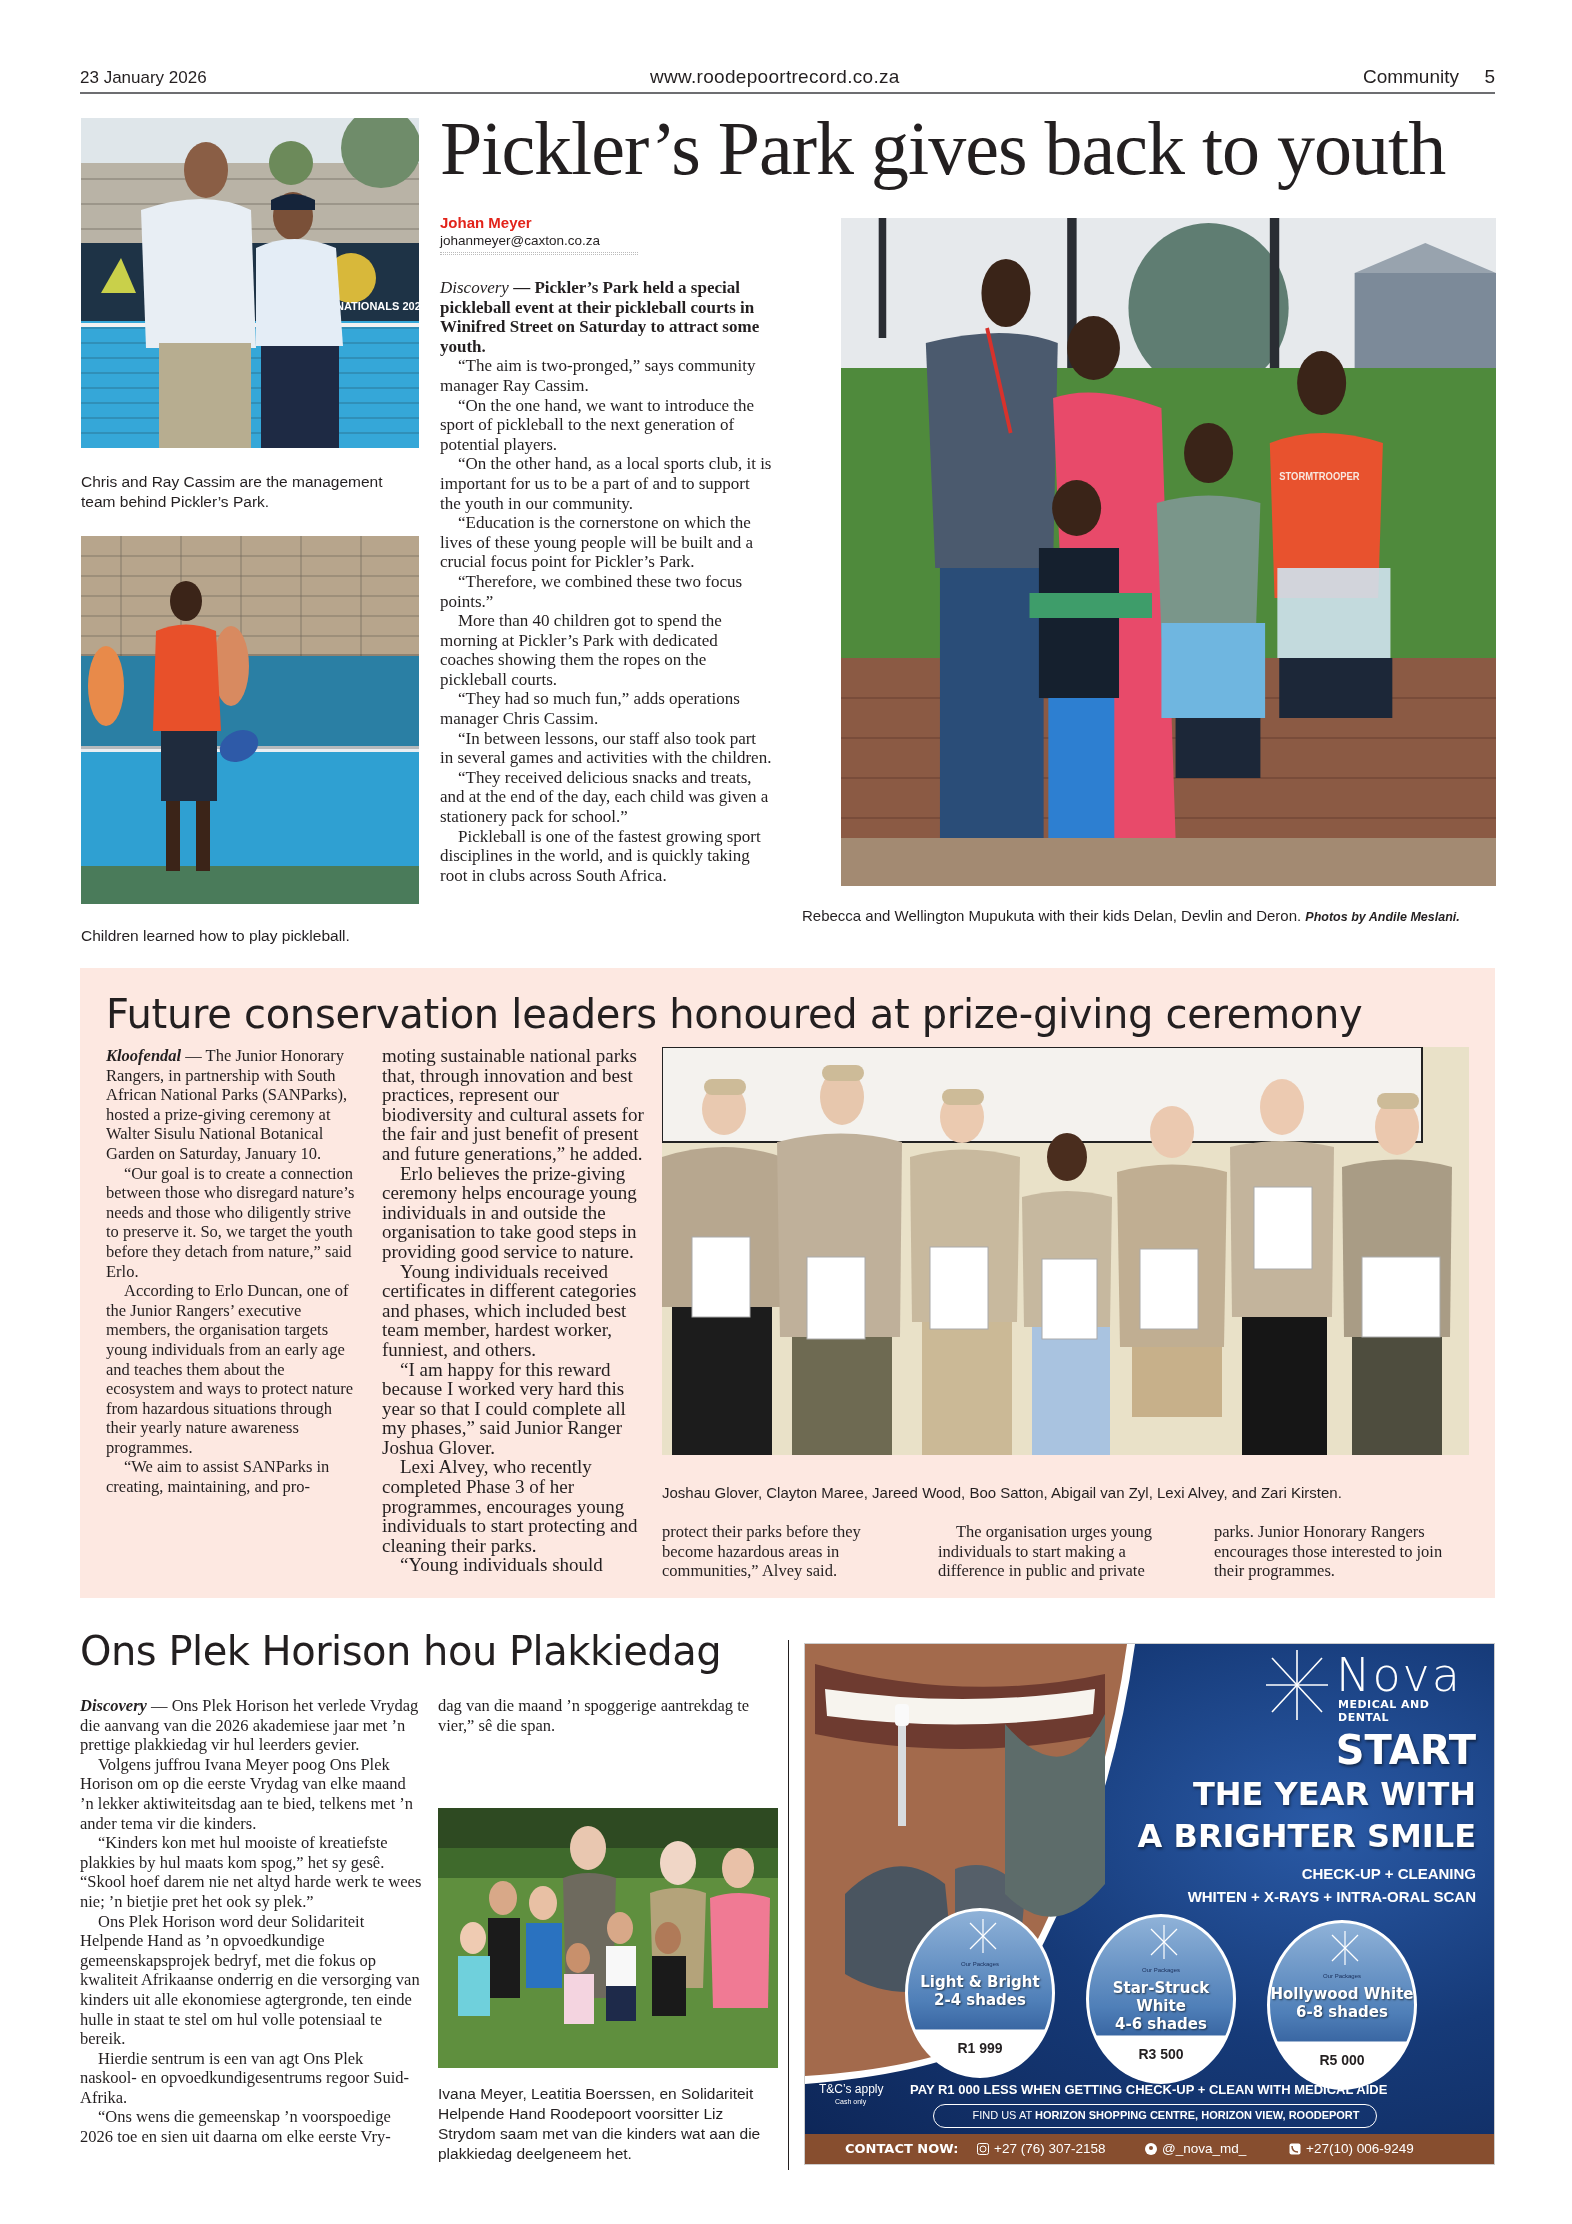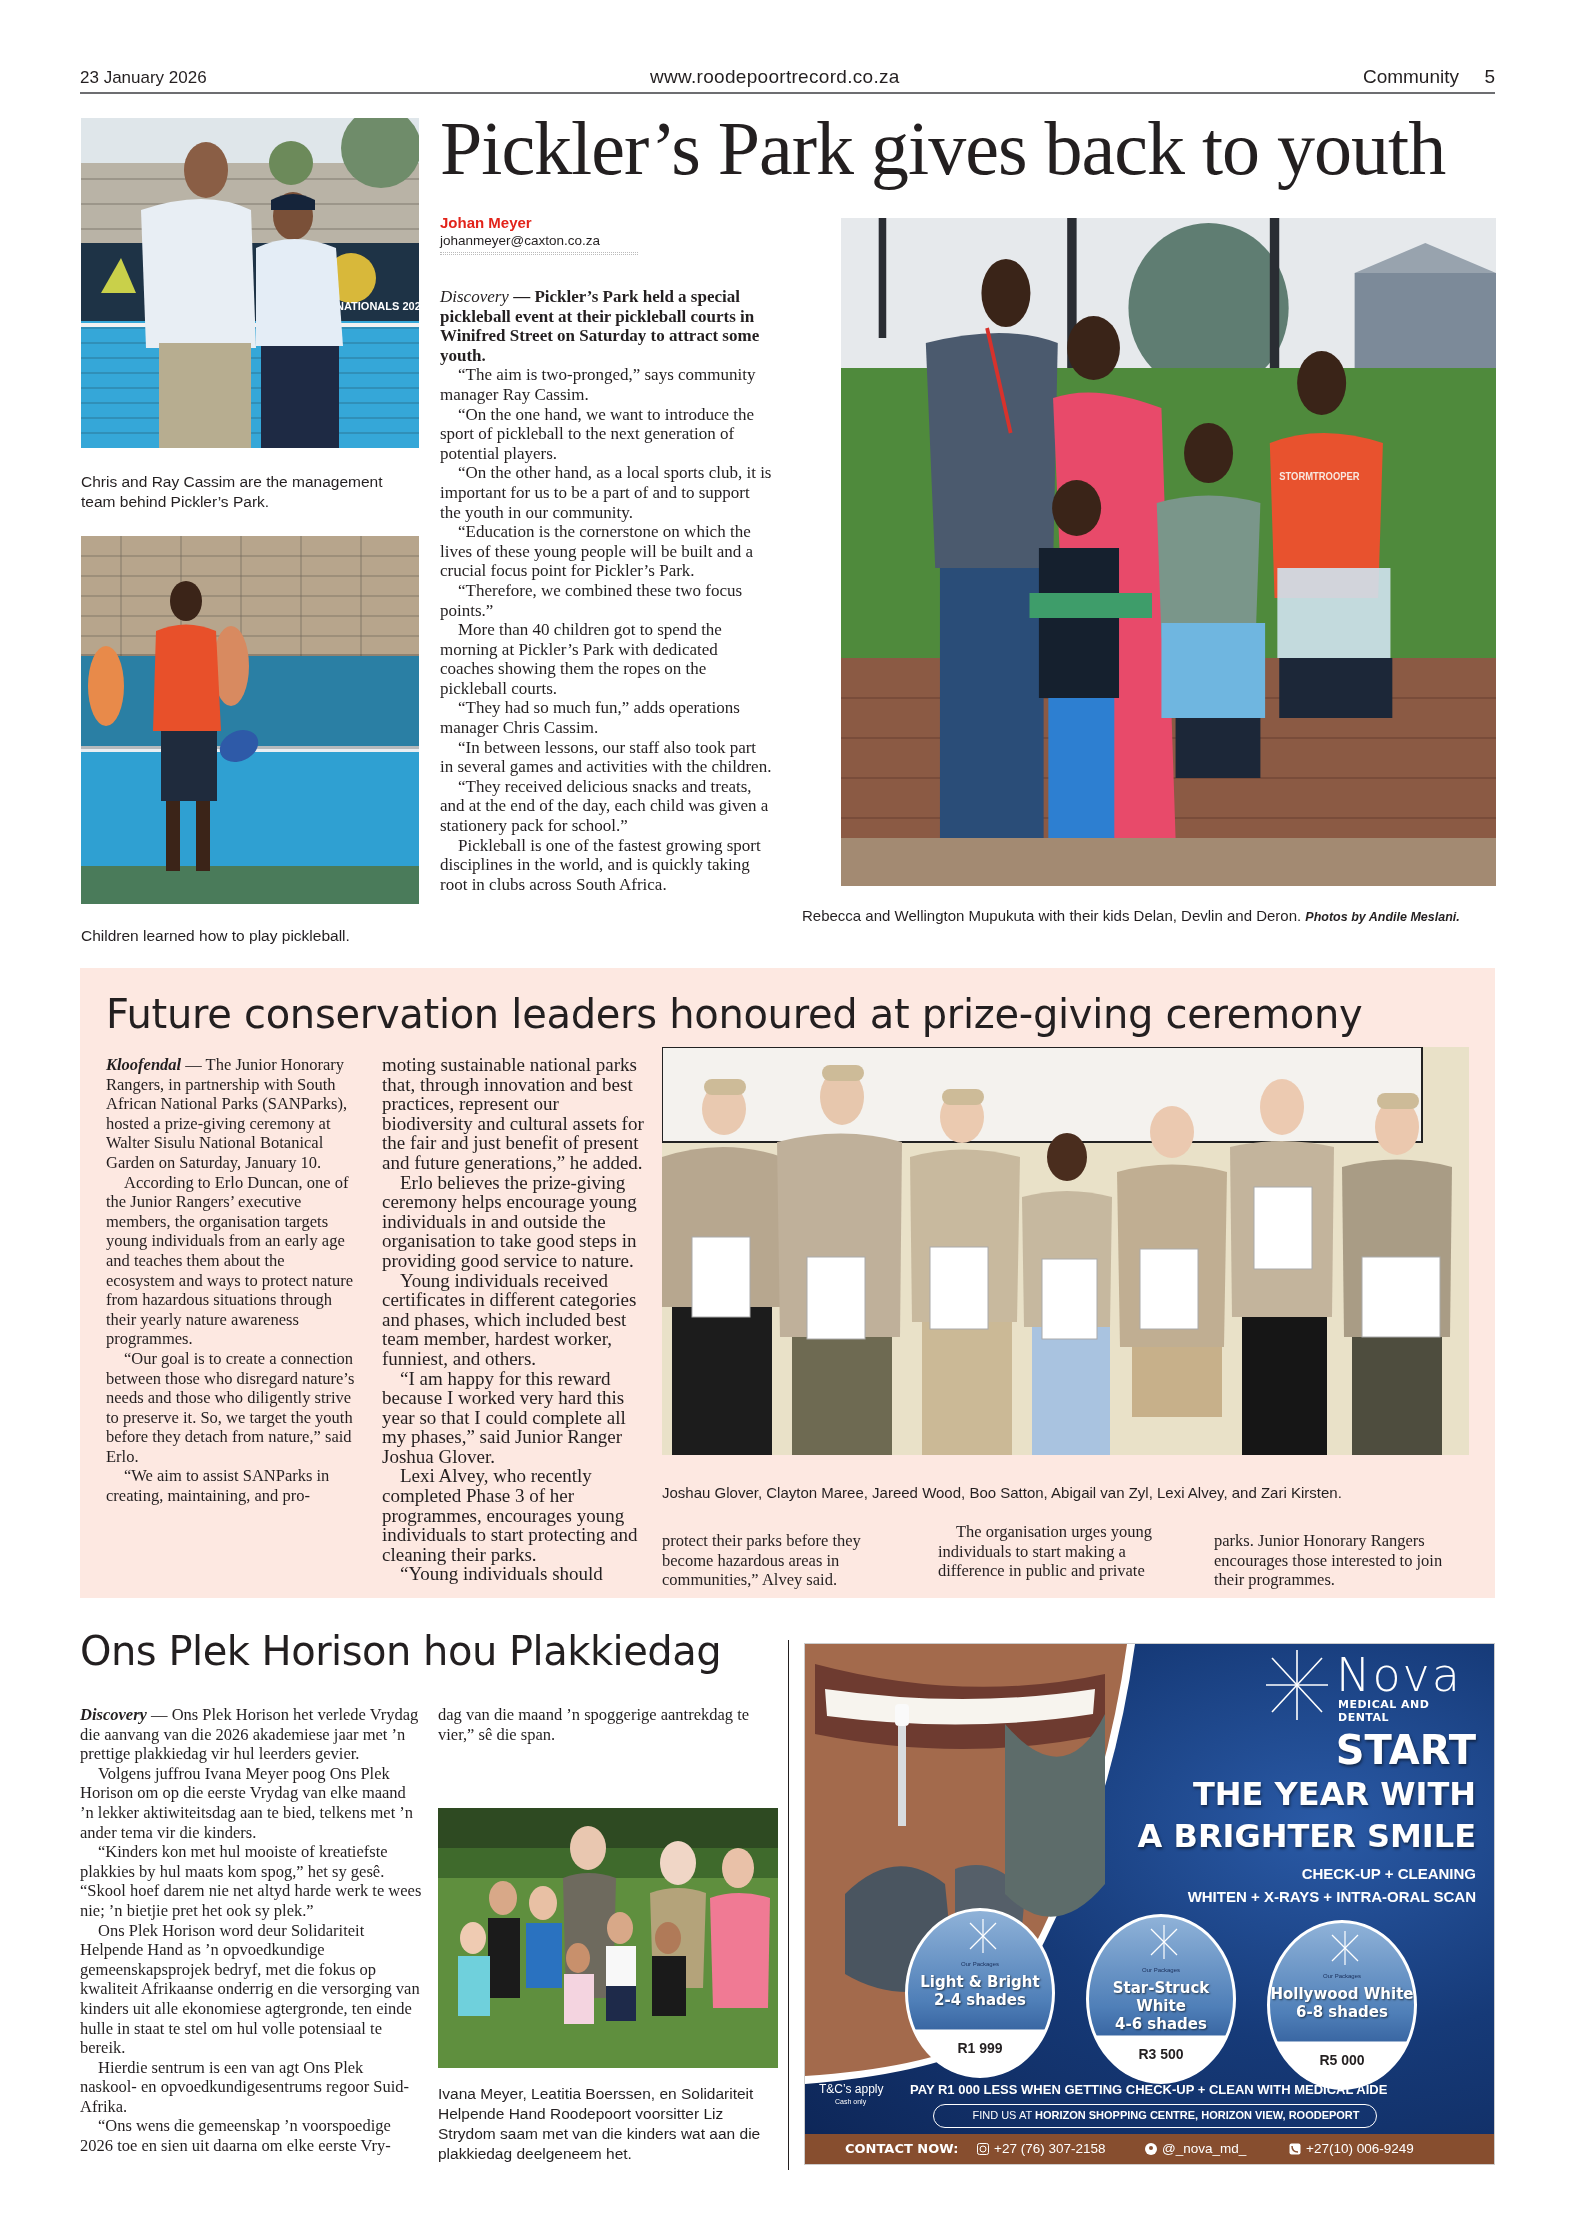--- a/index.html
+++ b/index.html
@@ -24,21 +24,21 @@
 
   .caption { font-family: "Liberation Sans", sans-serif; font-size: 15.5px; line-height: 20px; color: #231f20; }
 
   
   .byline-name { left: 440px; top: 214px; font-family: "Liberation Sans", sans-serif; font-weight: bold; font-size: 15px; color: #e2231a; }
   .byline-email { left: 440px; top: 233px; font-family: "Liberation Sans", sans-serif; font-size: 13.5px; color: #231f20; }
   .byline-rule { left: 440px; top: 252px; width: 198px; height: 3px; border-top: 1px dotted #bbb; border-bottom: 1px dotted #bbb; }
 
   .body-text { font-family: "Liberation Serif", serif; font-size: 17px; line-height: 19.6px; color: #231f20; }
   .body-text p { text-indent: 18px; }
-  .body-text p.first { text-indent: 0; margin-top: 9px; }
+  .body-text p.first { text-indent: 0; }
   .lead { font-weight: bold; }
   .dateline { font-style: italic; }
 
   
   .box2 { left: 80px; top: 968px; width: 1415px; height: 630px; background: #fde8e1; }
   .hl2 { left: 106px; top: 990px; font-family: "DejaVu Sans", sans-serif; font-size: 40px; line-height: 48px; color: #231f20; white-space: nowrap; letter-spacing: -0.3px; }
 
   
   .hl3 { left: 80px; top: 1627px; font-family: "DejaVu Sans", sans-serif; font-size: 40px; line-height: 48px; color: #231f20; white-space: nowrap; letter-spacing: -0.5px; }
   .col-rule { left: 788px; top: 1640px; width: 1px; height: 530px; background: #231f20; }
@@ -223,22 +223,22 @@
 <div class="abs caption" style="left:802px; top:906px; width:690px; font-size:15px;">
   <span>Rebecca and Wellington Mupukuta with their kids Delan, Devlin and Deron.</span>
   <span style="font-weight:bold; font-style:italic; font-size:12.5px;">Photos by Andile Meslani.</span>
 </div>
 
 <div class="abs box2"></div>
 <div class="abs hl2">Future conservation leaders honoured at prize-giving ceremony</div>
 
 <div class="abs body-text" style="left:106px; top:1046px; width:250px; font-size:16.5px; line-height:19.6px;">
   <p class="first"><span class="dateline" style="font-weight:bold;">Kloofendal</span><span> — The Junior Honorary Rangers, in partnership with South African National Parks (SANParks), hosted a prize-giving ceremony at Walter Sisulu National Botanical Garden on Saturday, January 10.</span></p>
+  <p>“Our goal is to create a connection between those who disregard nature’s needs and those who diligently strive to preserve it. So, we target the youth before they detach from nature,” said Erlo.</p>
   <p>According to Erlo Duncan, one of the Junior Rangers’ executive members, the organisation targets young individuals from an early age and teaches them about the ecosystem and ways to protect nature from hazardous situations through their yearly nature awareness programmes.</p>
-  <p>“Our goal is to create a connection between those who disregard nature’s needs and those who diligently strive to preserve it. So, we target the youth before they detach from nature,” said Erlo.</p>
   <p>“We aim to assist SANParks in creating, maintaining, and pro-</p>
 </div>
 <div class="abs body-text" style="left:382px; top:1046px; width:262px; font-size:19px; line-height:19.6px;">
   <p class="first">moting sustainable national parks that, through innovation and best practices, represent our biodiversity and cultural assets for the fair and just benefit of present and future generations,” he added.</p>
   <p>Erlo believes the prize-giving ceremony helps encourage young individuals in and outside the organisation to take good steps in providing good service to nature.</p>
   <p>Young individuals received certificates in different categories and phases, which included best team member, hardest worker, funniest, and others.</p>
   <p>“I am happy for this reward because I worked very hard this year so that I could complete all my phases,” said Junior Ranger Joshua Glover.</p>
   <p>Lexi Alvey, who recently completed Phase 3 of her programmes, encourages young individuals to start protecting and cleaning their parks.</p>
   <p>“Young individuals should</p>
 </div>

